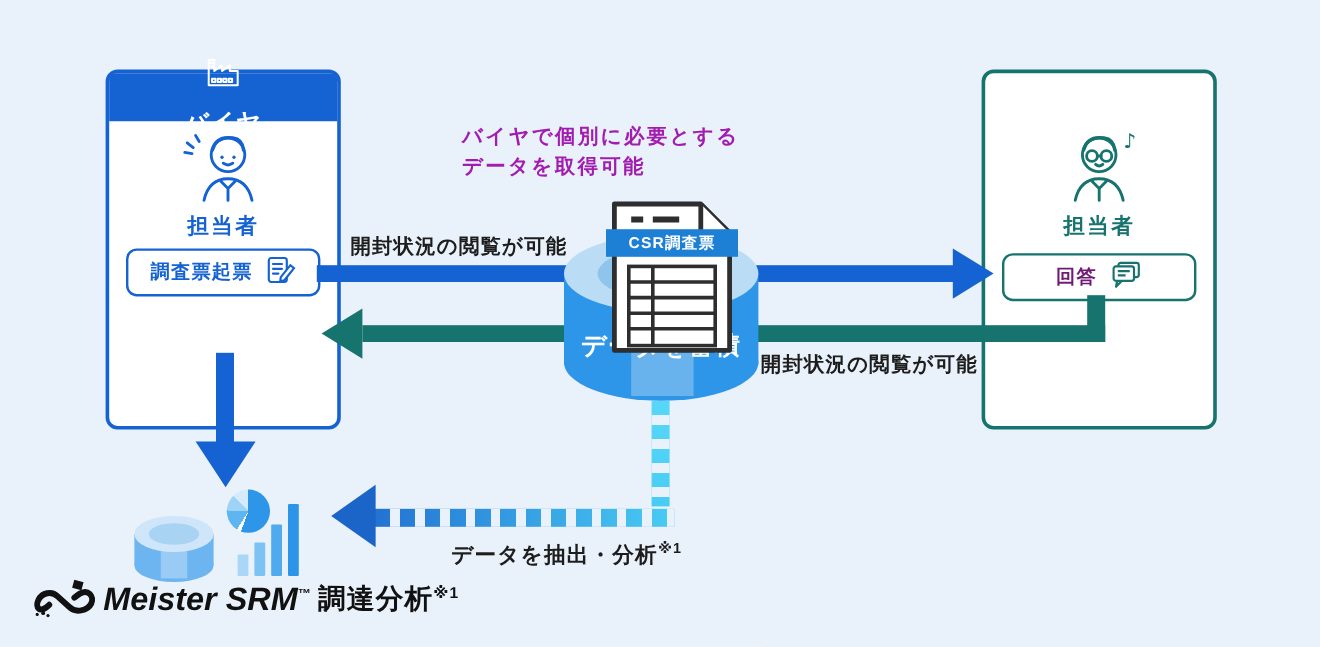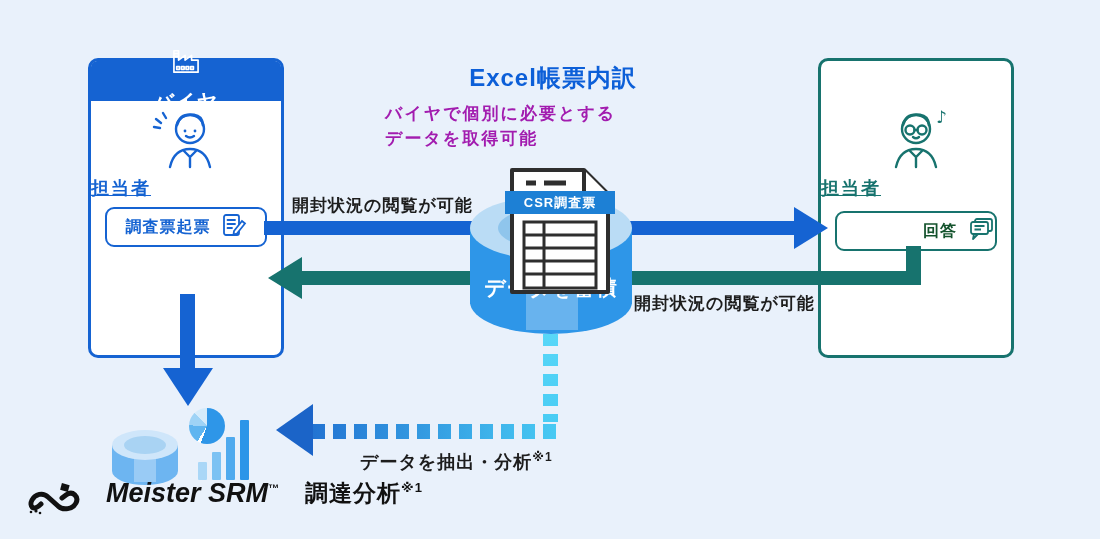--- a/index.html
+++ b/index.html
@@ -7,29 +7,29 @@
   .canvas{ position:relative; width:1100px; height:539px; background:#e9f1fb; overflow:hidden; }
 
   
   .card{ position:absolute; width:196px; height:300px; background:#fff; border-radius:10px; }
   .card.buyer{ left:88px; top:58px; border:3px solid #1563d2; }
   .card.supplier{ left:818px; top:58px; border:3px solid #17736e; }
   .card-header{ height:40px; display:flex; align-items:center; justify-content:center; gap:9px;
     border-radius:6px 6px 0 0; color:#fff; font-weight:bold; font-size:20px; letter-spacing:1px;flex-direction:column;}
   .buyer .card-header{ background:#1563d2; }
   .supplier .card-header{ background:#17736e; }
-  .role-label{ position:absolute; left:0; right:0; top:115px; text-align:left; font-size:18px; font-weight:bold; letter-spacing:2px;text-decoration:underline;}
+  .role-label{ position:absolute; left:0; right:0; top:115px; text-align:center; font-size:18px; font-weight:bold; letter-spacing:2px;}
   .buyer .role-label{ color:#1563d2; }
   .supplier .role-label{ color:#17736e; }
   .person{ position:absolute; left:50%; transform:translateX(-50%); top:44px; }
   .card-btn{ position:absolute; left:14px; width:162px; height:40px; background:#fff;
     display:flex; align-items:center; justify-content:center; gap:10px;
     font-size:16px; font-weight:bold; letter-spacing:1px; cursor:pointer;}
   .buyer .card-btn{ border:2.5px solid #1563d2; border-radius:9px; color:#1563d2; }
-  .supplier .card-btn{ border:2.5px solid #17736e; border-radius:9px; color:#14532d;justify-content:flex-end; }
+  .supplier .card-btn{ border:2.5px solid #17736e; border-radius:9px; color:#701a75; }
   .btn-survey{ top:146px; }
   .btn-confirm{ top:196px; }
   .btn-answer{ top:150px; }
 
   
   .main-title{ position:absolute; left:400px; top:62px; width:306px; text-align:center;
     color:#0c5fd8; font-size:24px; font-weight:bold; letter-spacing:1px;}
   .subtitle{ position:absolute; left:385px; top:102px; width:336px; text-align:left;
     color:#a21caf; font-size:17px; font-weight:bold; line-height:1.45; letter-spacing:2px;}
 
@@ -80,21 +80,21 @@
   .cyl-sm .top-inner{ position:absolute; left:12px; top:6px; width:42px; height:18px; background:#a9d3f3; border-radius:50%;}
   .pie{ position:absolute; left:189px; top:408px; width:36px; height:36px; border-radius:50%;
     background:conic-gradient(#2e96e8 0deg 200deg, #ffffff 200deg 212deg, #5fb5f0 212deg 272deg, #9ed3f6 272deg 316deg, #d4ebfb 316deg 360deg);}
   .bars{ position:absolute; left:198px; top:418px; width:58px; height:62px; display:flex; align-items:flex-end; gap:5px;}
   .bars i{ display:block; width:9px; border-radius:1px;}
   .bar1{ height:18px; background:#aad7f7;}
   .bar2{ height:28px; background:#7cc2f3;}
   .bar3{ height:43px; background:#4faaee;}
   .bar4{ height:60px; background:#2c95e8;}
 
-  .brand-row{ position:absolute; left:28px; top:478px; display:flex; align-items:flex-start; gap:26px;}
+  .brand-row{ position:absolute; left:28px; top:478px; display:flex; align-items:center; gap:6px;}
   .brand-name{ font-size:27px; font-weight:bold; font-style:italic; color:#111; letter-spacing:0;}
   .brand-tm{ font-size:11px; vertical-align:super; font-style:normal;}
   .brand-product{ font-size:23px; font-weight:bold; color:#111; letter-spacing:1px;}
   .brand-note{ font-size:13px; vertical-align:super; font-weight:bold;}
 </style>
 </head>
 <body>
 
 <div class="canvas">
 
@@ -174,21 +174,20 @@
         <svg width="28" height="26" viewBox="0 0 28 26" fill="none" stroke="#17736e" stroke-width="1.8" stroke-linejoin="round">
           <rect x="8" y="3" width="17" height="12" rx="2"></rect>
           <rect x="4" y="6" width="17" height="12" rx="2" fill="#fff"></rect>
           <path d="M7.5 10 H17.5 M7.5 13.5 H14"></path>
           <path d="M7 18 L6 23 L11 18"></path>
         </svg>
       </span>
     </div>
   </div>
 
-  <div class="main-title">Excel帳票内訳</div>
   <div class="subtitle">
     <div>バイヤで個別に必要とする</div>
     <div>データを取得可能</div>
   </div>
 
   <div class="cyl">
     <div class="bottom"></div>
     <div class="body"></div>
     <div class="stripe"></div>
     <div class="top-outer"></div>
@@ -204,21 +203,21 @@
       <g stroke="#2e2e2e" stroke-width="3" fill="none">
         <rect x="16" y="56" width="72" height="66"></rect>
         <path d="M16 69 H88 M16 82 H88 M16 95 H88 M16 108 H88 M36 56 V122"></path>
       </g>
     </svg>
     <div class="doc-ribbon">CSR調査票</div>
   </div>
 
   <div class="flow-label" style="left:292px; top:194px;">開封状況の閲覧が可能</div>
   <div class="flow-label" style="left:634px; top:292px;">開封状況の閲覧が可能</div>
-  <div class="flow-label" style="left:360px; top:450px; font-size:18px;">
+  <div class="flow-label" style="left:376px; top:450px; font-size:18px;">
     <span>データを抽出・分析</span><sup>※1</sup>
   </div>
 
   <div class="cyl-sm">
     <div class="bottom"></div>
     <div class="body"></div>
     <div class="stripe"></div>
     <div class="top-outer"></div>
     <div class="top-inner"></div>
   </div>

